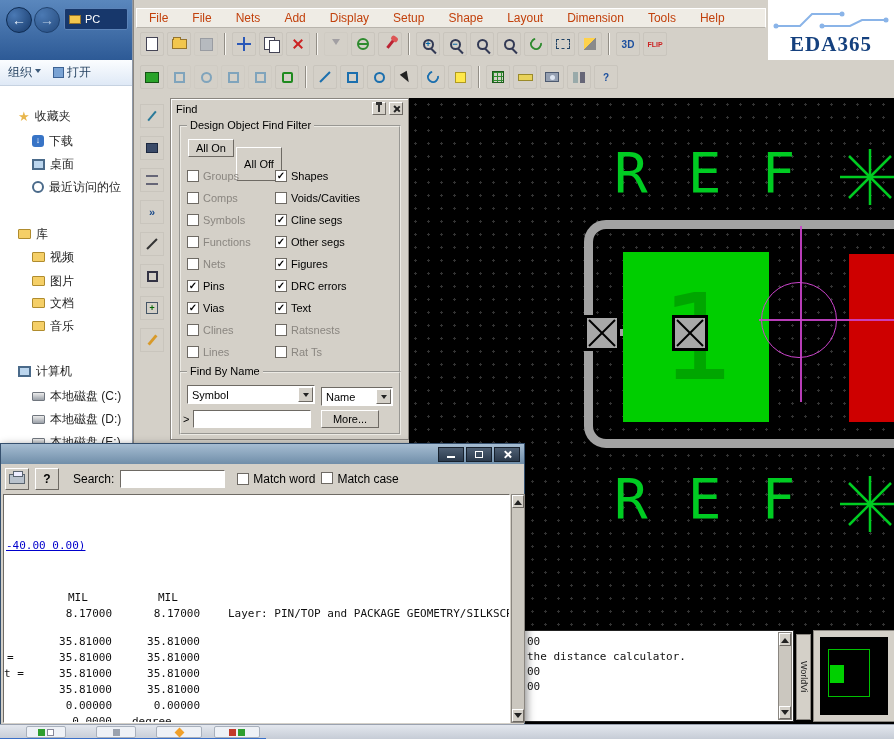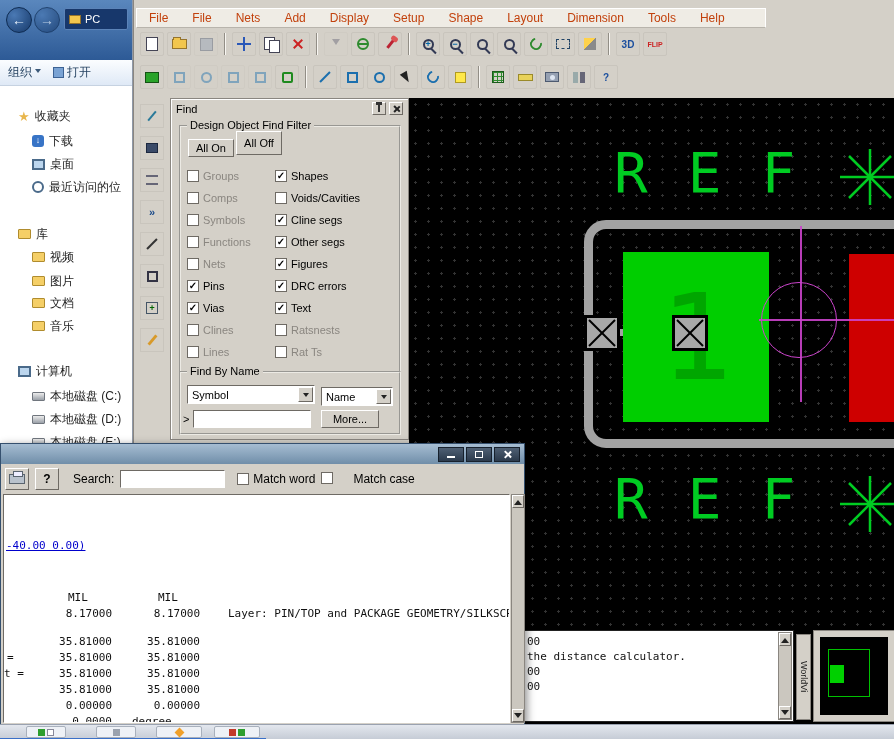--- a/index.html
+++ b/index.html
@@ -386,20 +386,33 @@
           <i class="i-cam"></i>
         </div>
       <div class="tb">
           <i class="i-mirror"></i>
         </div>
       <div class="tb">
           <b style="color:#1b4f9e">?</b>
         </div>
     </div>
 
+    <div class="logo">
+      <svg width="118" height="26" viewBox="0 0 118 26">
+        <g stroke="#8ab4e8" stroke-width="2" fill="none">
+          <polyline points="4,20 28,20 40,8 70,8"></polyline>
+          <polyline points="50,20 78,20 90,14 114,14"></polyline>
+        </g>
+        <circle cx="4" cy="20" r="2.5" fill="#8ab4e8"></circle>
+          <circle cx="70" cy="8" r="2.5" fill="#8ab4e8"></circle>
+          <circle cx="114" cy="14" r="2.5" fill="#8ab4e8"></circle>
+          <circle cx="50" cy="20" r="2.5" fill="#8ab4e8"></circle>
+      </svg>
+      <span class="logo-text">EDA365</span>
+    </div>
 
     <div class="sidestrip">
       <div class="sb">
           <i class="i-dropper"></i>
         </div>
       <div class="sb">
           <i class="i-film"></i>
         </div>
       <div class="sb">
           <i class="i-shelf"></i>
@@ -433,21 +446,21 @@
         <span class="fhbtn">
             <i class="p-x"></i>
           </span>
       </div>
       <div class="grp" style="left:8px;top:26px;width:222px;height:248px">
         <span class="grp-label">Design Object Find Filter</span>
       </div>
       <div class="btn3d" style="left:17px;top:40px;width:46px;height:18px">
           <span>All On</span>
         </div>
-      <div class="btn3d" style="left:65px;top:32px;width:46px;height:24px">
+      <div class="btn3d" style="left:65px;top:48px;width:46px;height:34px">
           <span>All Off</span>
         </div>
 
       <div class="cbrow" style="left:16px;top:70px">
           <span class="cb">
             <span class="cbm"></span>
           </span>
           <span class="dis">Groups</span>
         </div>
       <div class="cbrow" style="left:16px;top:92px">
@@ -620,21 +633,21 @@
         </span>
       <span class="elw-btn">
           <span>?</span>
         </span>
       <span style="margin-left:8px">Search:</span>
       <input class="tinput" style="position: static; width: 105px;" value="">
       <span style="display:flex;align-items:center;gap:4px;margin-left:6px">
           <span class="cb"></span>
           <span>Match word</span>
         </span>
-      <span style="display:flex;align-items:flex-start;gap:20px">
+      <span style="display:flex;align-items:flex-start;gap:4px">
           <span class="cb"></span>
           <span>Match case</span>
         </span>
     </div>
     <div class="elw-content">
       <div class="eline lnk" style="left:2px;top:44px">-40.00 0.00)</div>
       <div class="eline" style="left:64px;top:96px">MIL</div>
       <div class="eline" style="left:154px;top:96px">MIL</div>
       <div class="erow" style="top:112px">
           <span class="v1">8.17000</span>

